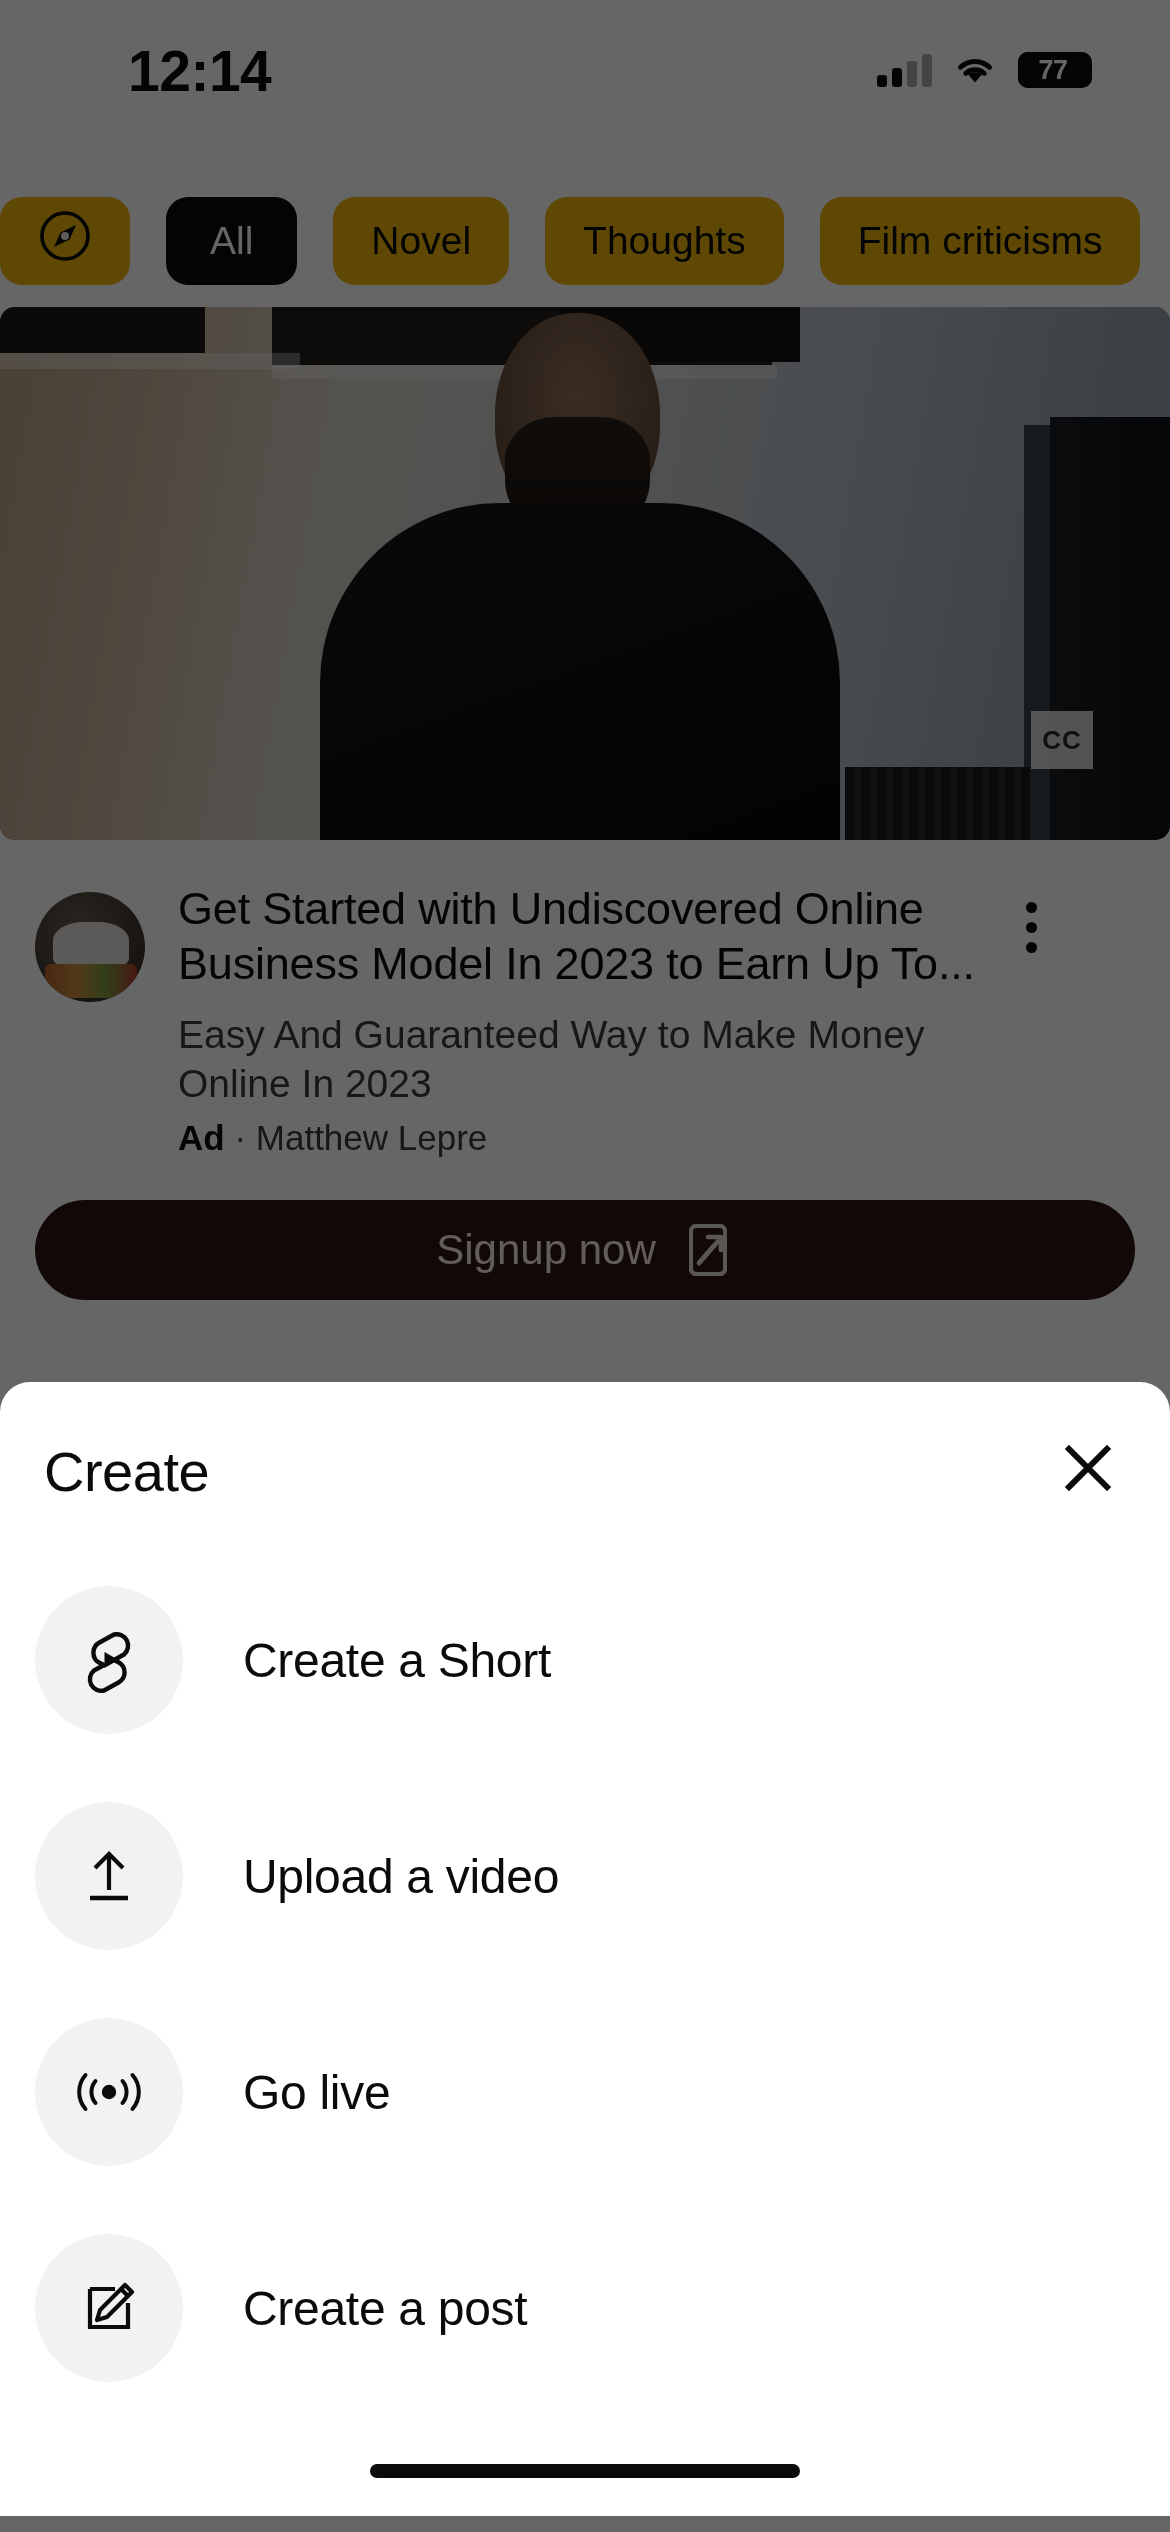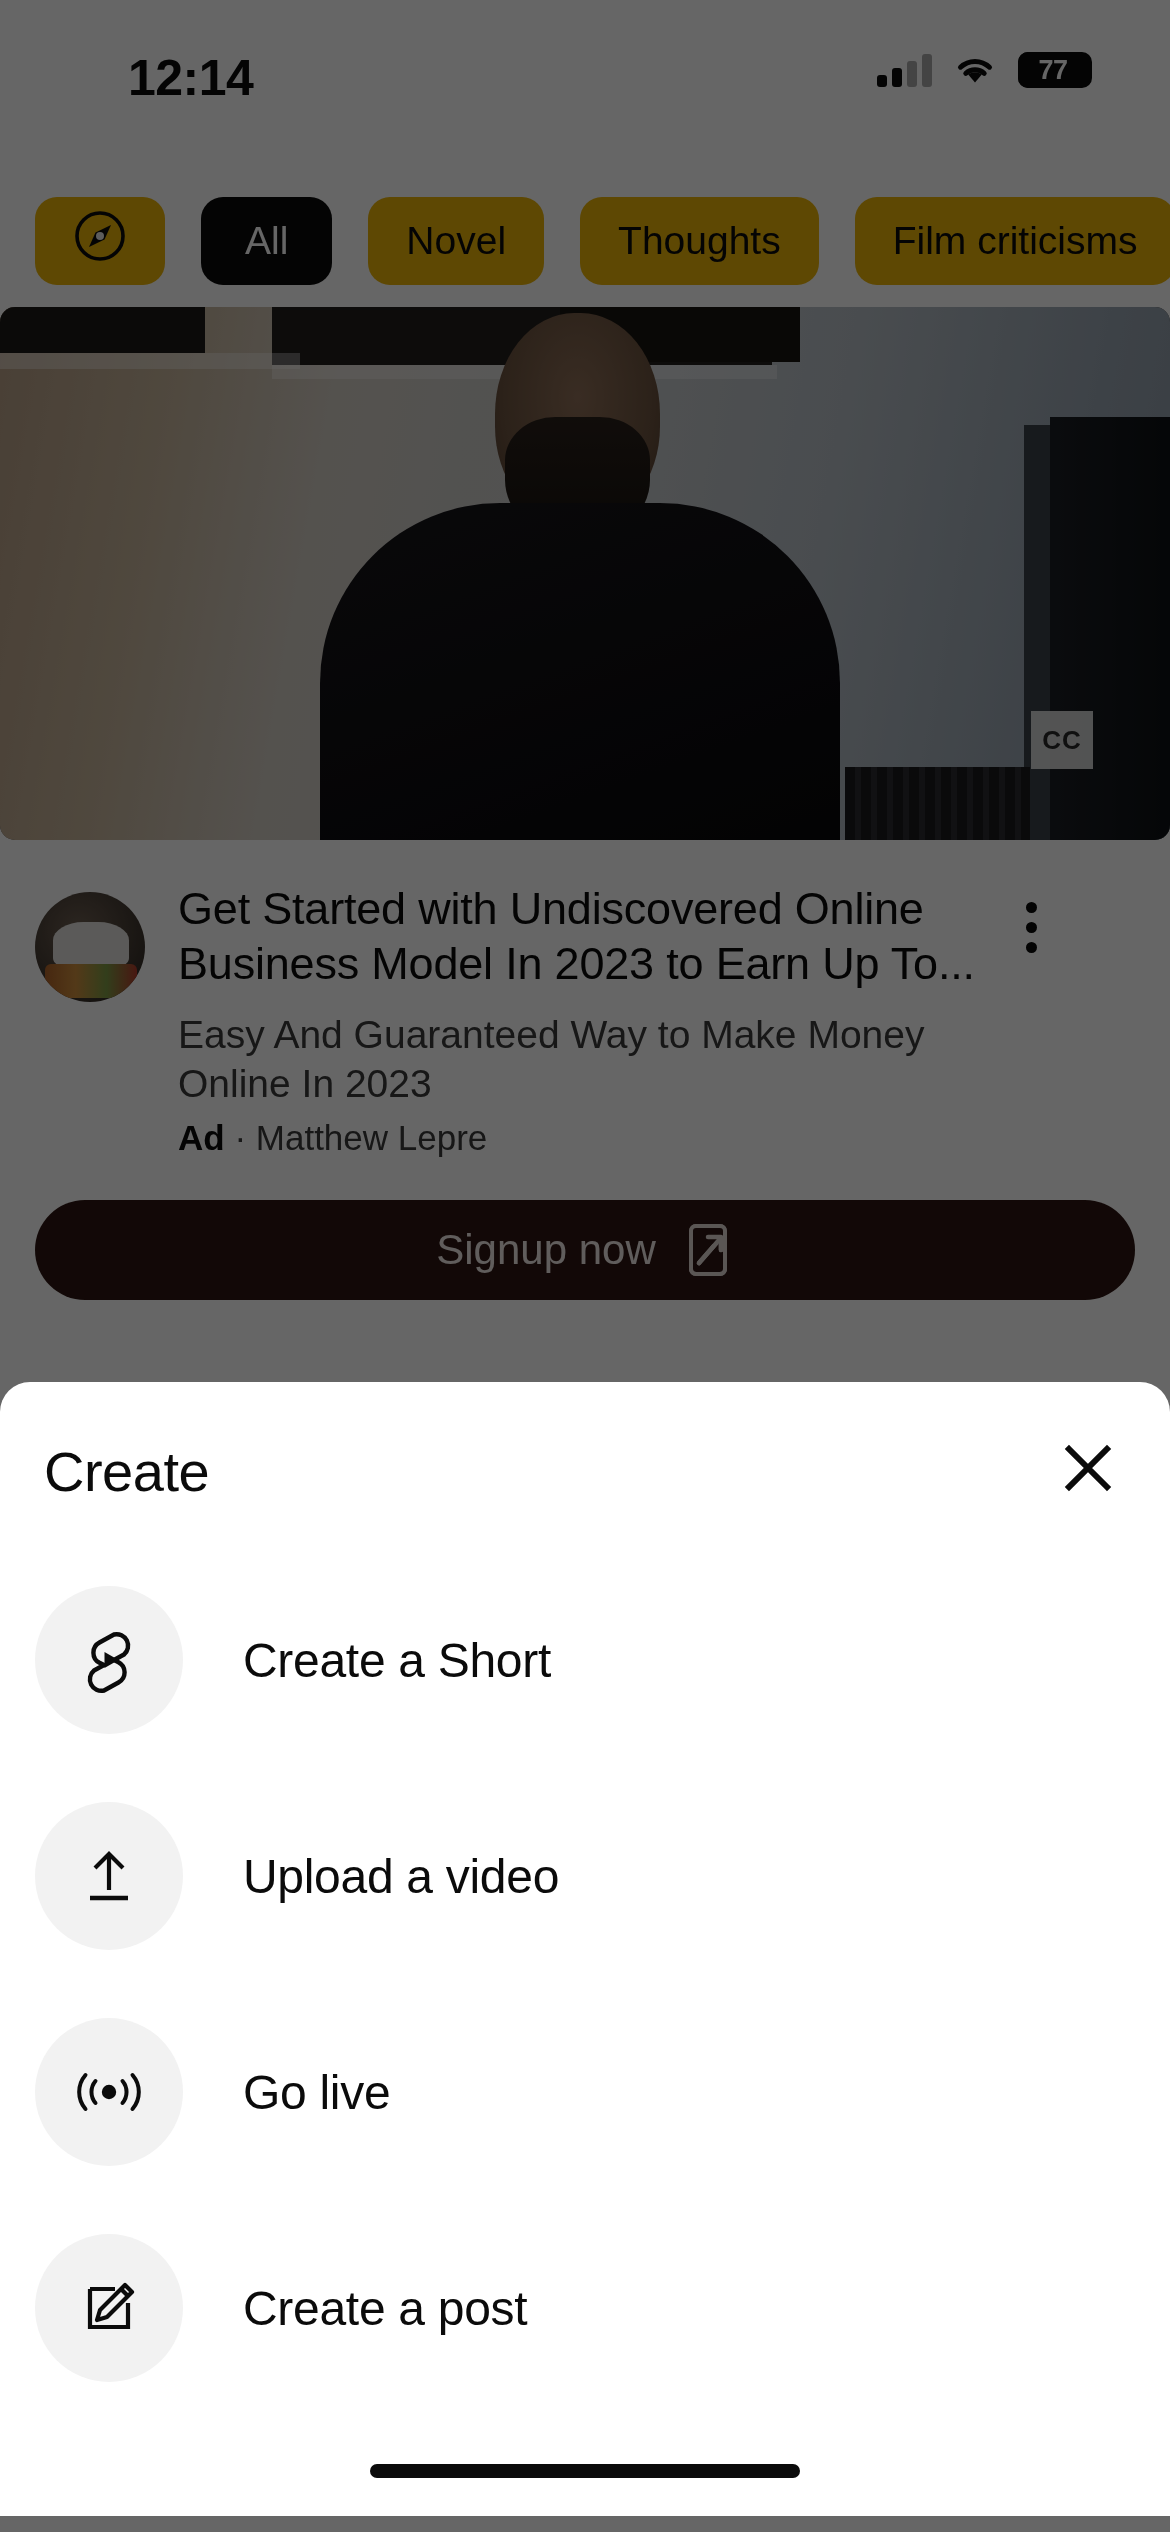--- a/index.html
+++ b/index.html
@@ -18,22 +18,22 @@
   #app-bg {
     position:absolute; inset:0;
     background:#ffffff;
   }
 
   
   #status-bar {
     position:absolute; top:0; left:0; width:1170px; height:150px;
   }
   #status-time {
-    position:absolute; left:128px; top:49px;
-    font-size:50px; font-weight:700; letter-spacing:-0.5px;
+    position:absolute; left:128px; top:38px;
+    font-size:57px; font-weight:700; letter-spacing:-0.5px;
     color:#0b0b0b;
   }
   #status-right {
     position:absolute; right:78px; top:52px;
     display:flex; align-items:center; gap:22px;
   }
   .sig-bars { display:flex; align-items:flex-end; gap:5px; height:34px; }
   .sig-bars i { display:block; width:10px; background:#0b0b0b; border-radius:3px; }
   .sig-bars i:nth-child(1){height:12px;}
   .sig-bars i:nth-child(2){height:19px;}
@@ -51,21 +51,21 @@
     background:#0b0b0b;
   }
   .battery .pct {
     position:relative; font-size:27px; font-weight:700; color:#ffffff;
     letter-spacing:-0.5px; padding-right:4px;
   }
 
   
   #chips-row {
     position:absolute; top:188px; left:0; width:1170px; height:105px;
-    display:flex; align-items:center; gap:36px; padding-left:35px;
+    display:flex; align-items:center; gap:36px; 
   }
   .chip {
     height:88px; border-radius:22px; background:#eab308;
     display:flex; align-items:center; justify-content:center;
     padding:0 38px; font-size:39px; color:#0b0b0b;
     white-space:nowrap; flex:0 0 auto;
   }
   .chip.icon-chip { padding:0; width:130px; }
   .chip.selected { background:#0b0b0b; color:#ffffff; padding:0 44px; }
 

